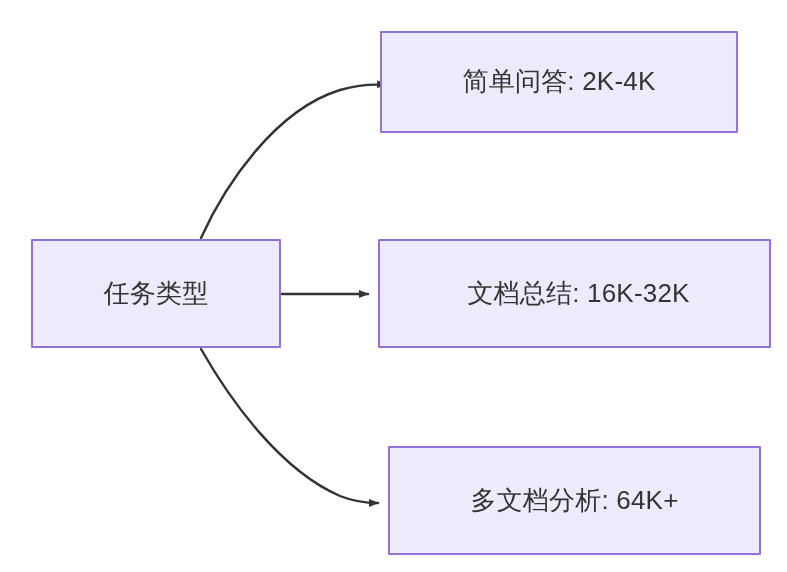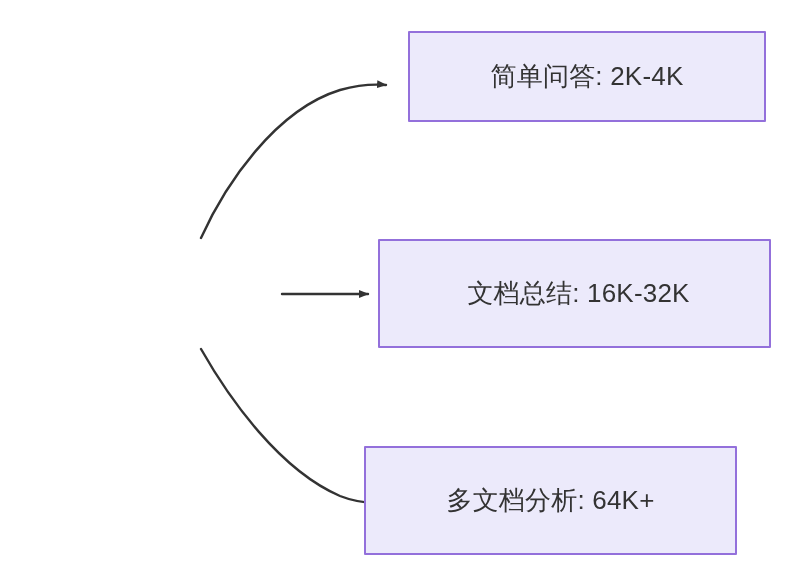--- a/index.html
+++ b/index.html
@@ -44,43 +44,46 @@
   .node-label {
     font-size: 26px;
     line-height: 1.2;
     color: #333333;
     letter-spacing: 0.2px;
     white-space: nowrap;
     font-weight: 400;
   }
   
   #node-task-type     { left: 31px;  top: 239px; width: 250px; height: 109px; }
-  #node-simple-qa     { left: 408px; top: 31px;  width: 358px; height: 91px; }
+  #node-simple-qa     { left: 380px; top: 31px;  width: 358px; height: 102px; }
   #node-doc-summary   { left: 378px; top: 239px; width: 393px; height: 109px; padding-left: 8px; }
-  #node-multi-doc     { left: 364px; top: 446px; width: 373px; height: 109px; }
+  #node-multi-doc     { left: 388px; top: 446px; width: 373px; height: 109px; }
 </style>
 </head>
 <body>
 
 <div id="diagram-canvas">
 
   <svg class="edge-layer" width="787" height="572" viewBox="0 0 787 572" xmlns="http://www.w3.org/2000/svg">
     <defs>
       <marker id="arrowhead" markerWidth="10" markerHeight="8" refX="9" refY="4" orient="auto" markerUnits="userSpaceOnUse">
         <path d="M 0 0 L 10 4 L 0 8 z" fill="#333333"></path>
       </marker>
     </defs>
 
     <path d="M 201 238 C 225 185, 275 110, 340 90 C 358 85, 375 84, 386 85" fill="none" stroke="#333333" stroke-width="2.4" stroke-linecap="round" marker-end="url(#arrowhead)"></path>
 
     <path d="M 282 294 L 368 294" fill="none" stroke="#333333" stroke-width="2.4" stroke-linecap="round" marker-end="url(#arrowhead)"></path>
 
     <path d="M 201 349 C 230 400, 280 470, 340 496 C 355 502, 370 503, 378 503" fill="none" stroke="#333333" stroke-width="2.4" stroke-linecap="round" marker-end="url(#arrowhead)"></path>
   </svg>
 
+  <div class="node" id="node-task-type">
+    <span class="node-label">任务类型</span>
+  </div>
 
   <div class="node" id="node-simple-qa">
     <span class="node-label">简单问答: 2K-4K</span>
   </div>
 
   <div class="node" id="node-doc-summary">
     <span class="node-label">文档总结: 16K-32K</span>
   </div>
 
   <div class="node" id="node-multi-doc">

